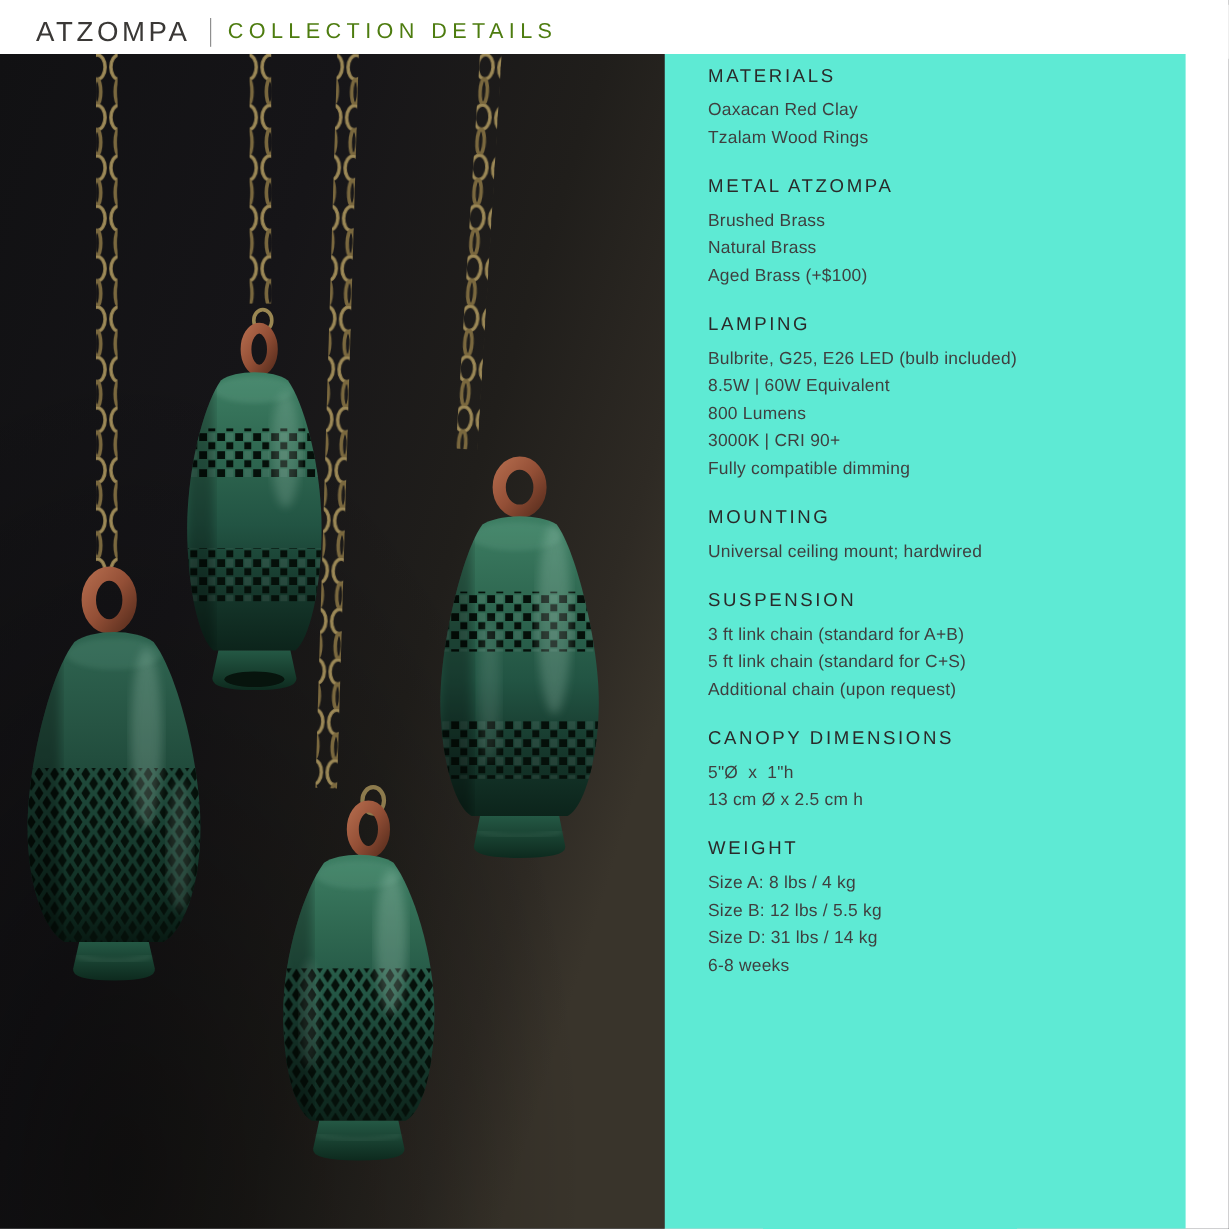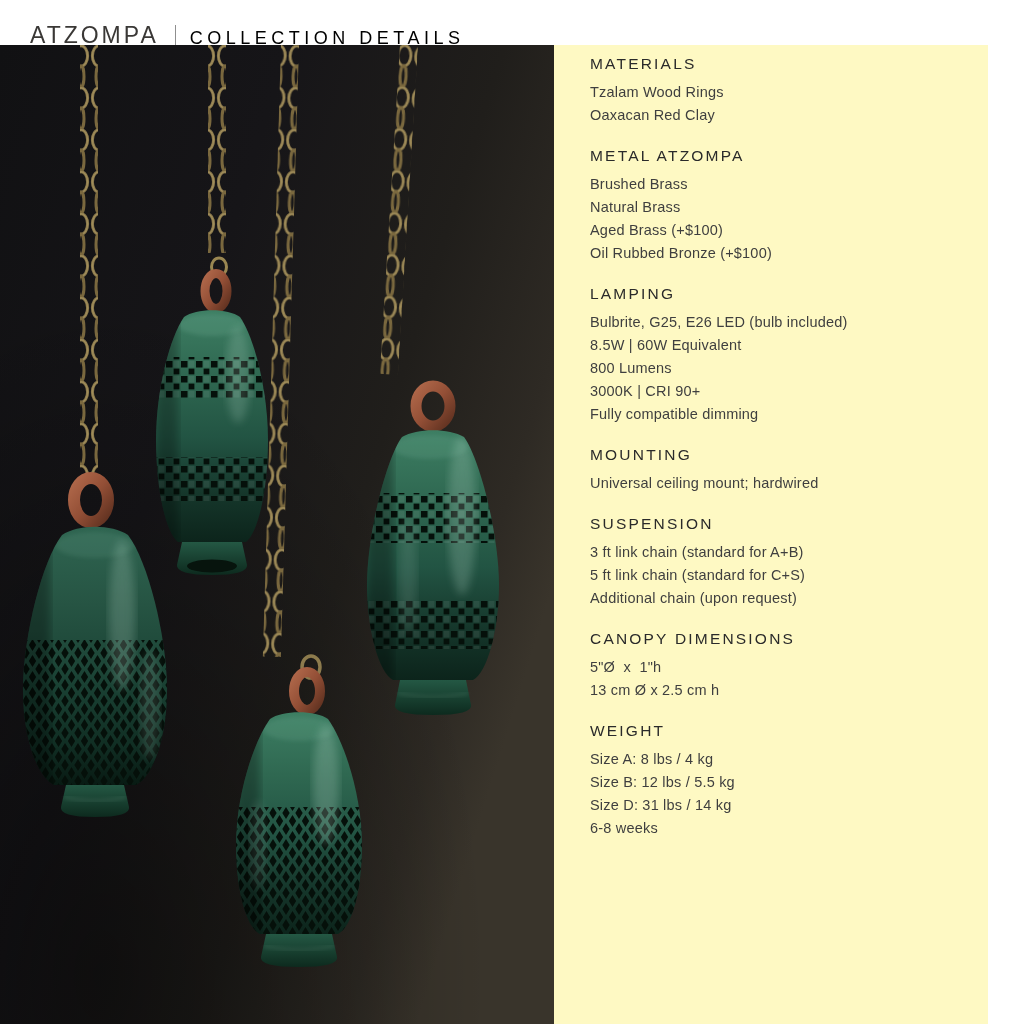--- a/index.html
+++ b/index.html
@@ -5,42 +5,42 @@
   html,body{margin:0;padding:0;}
   body{
     width:1024px;height:1024px;position:relative;overflow:hidden;
     background:#ffffff;
     font-family:"Liberation Sans","DejaVu Sans",sans-serif;
     -webkit-font-smoothing:antialiased;
   }
   
   .header{
     position:absolute;left:0;top:4px;width:1024px;height:45px;
-    background:#ffffff;display:flex;align-items:flex-end;
+    background:#ffffff;display:flex;align-items:center;
   }
   .brand{
     margin-left:30px;
     font-size:23px;letter-spacing:3px;color:#3a3836;font-weight:400;
   }
   .header-divider{
     width:1px;height:24px;background:#8f8f8f;margin:0 14px 0 16px;
   }
   .subtitle{
-    font-size:18px;letter-spacing:4.5px;color:#000000;font-weight:400;
+    font-size:18px;letter-spacing:4.5px;color:#4d7c0f;font-weight:400;
   }
   
   .photo{
     position:absolute;left:0;top:45px;width:554px;height:979px;
     background:#141416;
   }
   .photo svg{display:block;}
   
   .specs{
     position:absolute;left:554px;top:45px;width:434px;height:979px;
-    background:#fef9c3;box-sizing:border-box;
+    background:#5eead4;box-sizing:border-box;
     padding:9px 20px 0 36px;
   }
   .spec h2{
     margin:19px 0 7px 0;
     font-size:15.5px;line-height:20px;font-weight:500;
     letter-spacing:2.2px;color:#2a2a2a;
   }
   .spec:first-child h2{margin-top:0;}
   .spec p{
     margin:0;font-size:14.5px;line-height:23px;color:#3f3f3f;
@@ -204,30 +204,29 @@
     <path d="M 266,889 L 261,912 Q 259,922 299,922 Q 339,922 337,912 L 332,889 Z" fill="url(#footG)"></path>
     <path d="M 264,901 Q 299,909 334,901" stroke="#bfe8d2" stroke-width="2" fill="none" opacity="0.16" filter="url(#b2)"></path>
   </g>
 </svg>
 </div>
 
 <div class="specs">
 
   <section class="spec">
     <h2>MATERIALS</h2>
+    <p>Oaxacan Red Clay</p>
     <p>Tzalam Wood Rings</p>
-    <p>Oaxacan Red Clay</p>
   </section>
 
   <section class="spec">
     <h2>METAL ATZOMPA</h2>
     <p>Brushed Brass</p>
     <p>Natural Brass</p>
     <p>Aged Brass (+$100)</p>
-    <p>Oil Rubbed Bronze (+$100)</p>
   </section>
 
   <section class="spec">
     <h2>LAMPING</h2>
     <p>Bulbrite, G25, E26 LED (bulb included)</p>
     <p>8.5W | 60W Equivalent</p>
     <p>800 Lumens</p>
     <p>3000K | CRI 90+</p>
     <p>Fully compatible dimming</p>
   </section>

